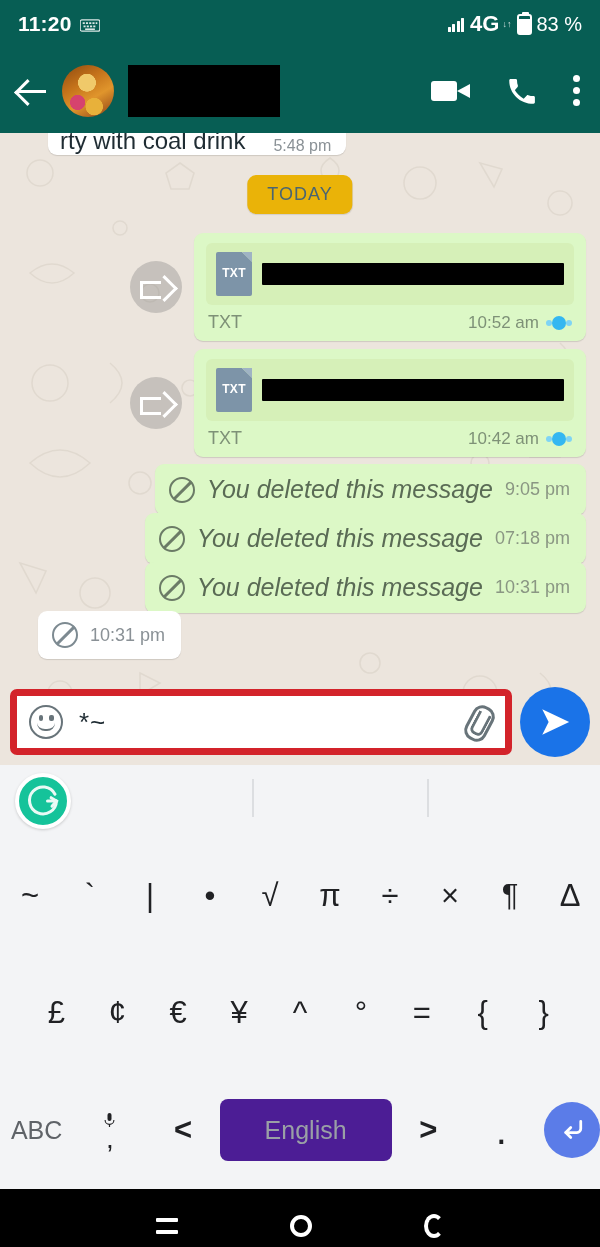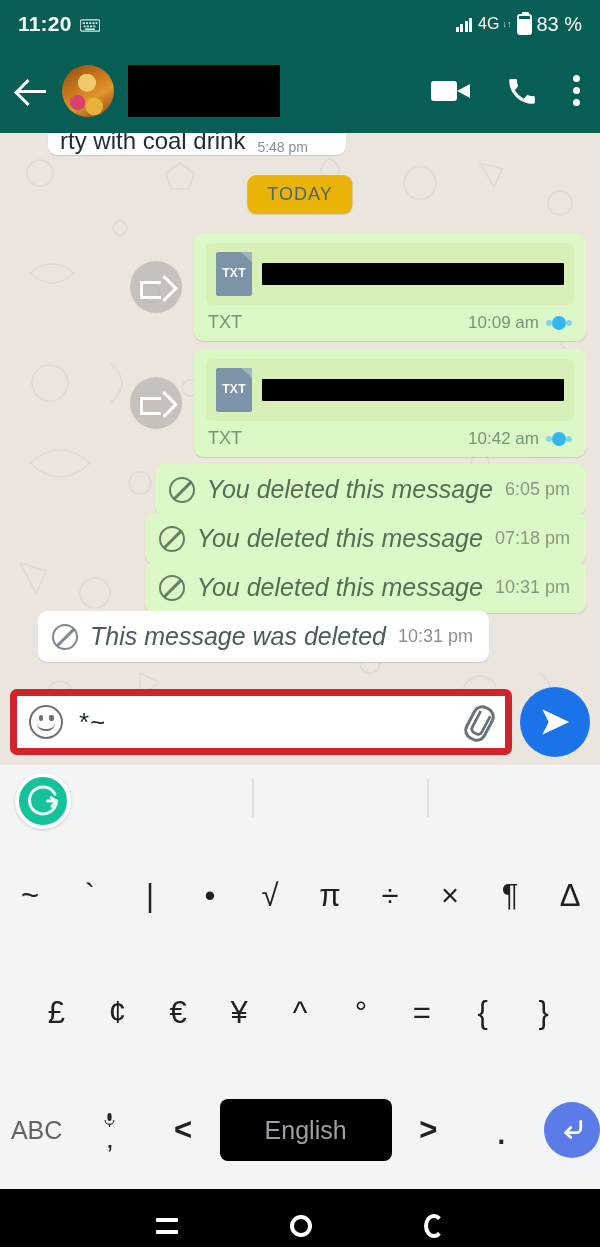--- a/index.html
+++ b/index.html
@@ -19,21 +19,21 @@
     padding:0 18px; color:#fff;
   }
   .sb-left { display:flex; align-items:center; gap:8px;text-align:right; }
   .sb-time { font-size:21px; font-weight:bold; letter-spacing:.2px; }
   .sb-kbd { width:20px; height:13px; opacity:.85; }
   .sb-right { display:flex; align-items:center; gap:6px; }
   .sig { display:flex; align-items:flex-end; gap:1.5px; height:15px; }
   .sig i { width:3px; background:#fff; display:block; border-radius:.5px; }
   .sig i:nth-child(1){height:5px;} .sig i:nth-child(2){height:8px;}
   .sig i:nth-child(3){height:11px;} .sig i:nth-child(4){height:14px;}
-  .net { font-size:16px; font-weight:normal; }
+  .net { font-size:22px; font-weight:bold; }
   .netsub { font-size:9px; opacity:.8; margin-left:-3px; }
   .batt { width:15px; height:21px; border:2px solid #fff; border-radius:3px;
           position:relative; background:linear-gradient(to top,#fff 83%,transparent 83%); }
   .batt::before { content:""; position:absolute; top:-4px; left:3px; width:7px; height:3px;
                   background:#fff; border-radius:1px; }
   .pct { font-size:20px; font-weight:normal; margin-left:-2px; }
 
   
   .appbar {
     height:85px; background:#075e54; flex:0 0 85px;
@@ -76,21 +76,21 @@
   .b-in  { background:#fff; }
   .b-out { background:#dcf8c6; }
 
   
   .topbub {
     position:absolute; top:-16px; left:48px; width:298px; height:38px;
     background:#fff; border-radius:9px; box-shadow:0 1px 1px rgba(0,0,0,.13);
     display:flex; align-items:flex-end; padding:0 12px 0 12px; gap:12px; overflow:hidden;
   }
   .topbub .txt { font-size:24px; color:#1f2c33; white-space:nowrap; }
-  .topbub .tm { font-size:14px; color:#8a9196; }
+  .topbub .tm { font-size:16px; color:#8a9196;margin-left:16px; }
 
   .daypill {
     position:absolute; top:42px; left:50%; transform:translateX(-50%);
     background:#eab308; color:#4a6572; font-size:18px; letter-spacing:1px;
     padding:9px 20px; border-radius:9px; box-shadow:0 1px 1px rgba(0,0,0,.1);
   }
 
   .msg-row { position:absolute; display:flex; align-items:center; }
   .fwd-badge {
     width:52px; height:52px; border-radius:50%; background:rgba(120,120,120,.33);
@@ -165,21 +165,21 @@
           width:56px; height:56px; border-radius:50%; background:#15c39a;
           border:4px solid #fff; box-shadow:0 1px 3px rgba(0,0,0,.18);
           display:flex; align-items:center; justify-content:center; }
   .kb-div { position:absolute; width:2px; height:38px; background:#dcdee1; top:14px; }
   .kb-row { flex:1 1 0; display:flex; align-items:center; }
   .key { flex:1 1 0; display:flex; align-items:center; justify-content:center;
          font-size:31px; color:#202124; cursor:pointer; height:100%; user-select:none; }
   .key.small { font-size:25px; color:#5f6368; }
   .key.tm { font-size:20px; align-items:flex-start; padding-top:20px; }
   .key.dot { font-size:40px; }
-  .sp-key { flex:0 0 172px; height:62px; background:#000000; border-radius:8px;
+  .sp-key { flex:0 0 172px; height:62px; background:#4c1d95; border-radius:8px;
             display:flex; align-items:center; justify-content:center;
             font-size:25px; color:#9aa0a6; cursor:pointer; }
   .mic-comma { display:flex; flex-direction:column; align-items:center; justify-content:center; gap:2px; }
   .mic-ic { width:11px; height:16px; }
   .enter-key { flex:0 0 56px; height:56px; border-radius:50%; background:#5b7ce8;
                display:flex; align-items:center; justify-content:center; margin-left:6px; cursor:pointer; }
   .bksp { width:46px; height:32px; position:relative; }
 
   
   .navbar { flex:0 0 73px; background:#000; display:flex; align-items:center; justify-content:space-around;
@@ -308,21 +308,21 @@
             <span class="txticon">
               <span class="pg"></span>
                 <span class="fold"></span>
               <span class="lbl">TXT</span>
             </span>
             <span class="redact-line"></span>
           </div>
           <div class="doc-meta">
             <span class="doc-type">TXT</span>
             <span class="doc-right">
-              <span class="doc-time">10:09 am</span>
+              <span class="doc-time">10:52 am</span>
               <span class="ticks">
                   <i class="d1"></i>
                   <i class="blob"></i>
                   <i class="d2"></i>
                 </span>
             </span>
           </div>
         </div>
       </div>
 
@@ -349,38 +349,37 @@
                   <i class="d2"></i>
                 </span>
             </span>
           </div>
         </div>
       </div>
 
       <div class="bubble b-out del-bubble" style="position:absolute; top:331px; right:14px;">
         <span class="ban"></span>
         <span class="del-text">You deleted this message</span>
-        <span class="del-time">6:05 pm</span>
+        <span class="del-time">9:05 pm</span>
       </div>
 
       <div class="bubble b-out del-bubble" style="position:absolute; top:380px; right:14px;">
         <span class="ban"></span>
         <span class="del-text">You deleted this message</span>
         <span class="del-time">07:18 pm</span>
       </div>
 
       <div class="bubble b-out del-bubble" style="position:absolute; top:429px; right:14px;">
         <span class="ban"></span>
         <span class="del-text">You deleted this message</span>
         <span class="del-time">10:31 pm</span>
       </div>
 
       <div class="bubble b-in del-bubble" style="position:absolute; top:478px; left:-4px;">
         <span class="ban grey"></span>
-        <span class="del-text grey">This message was deleted</span>
         <span class="del-time grey">10:31 pm</span>
       </div>
 
     </div>
 
     <div class="inputbar">
       <div class="input-wrap">
         <span class="emoji-ic">
             <i class="e1"></i>
             <i class="e2"></i>

